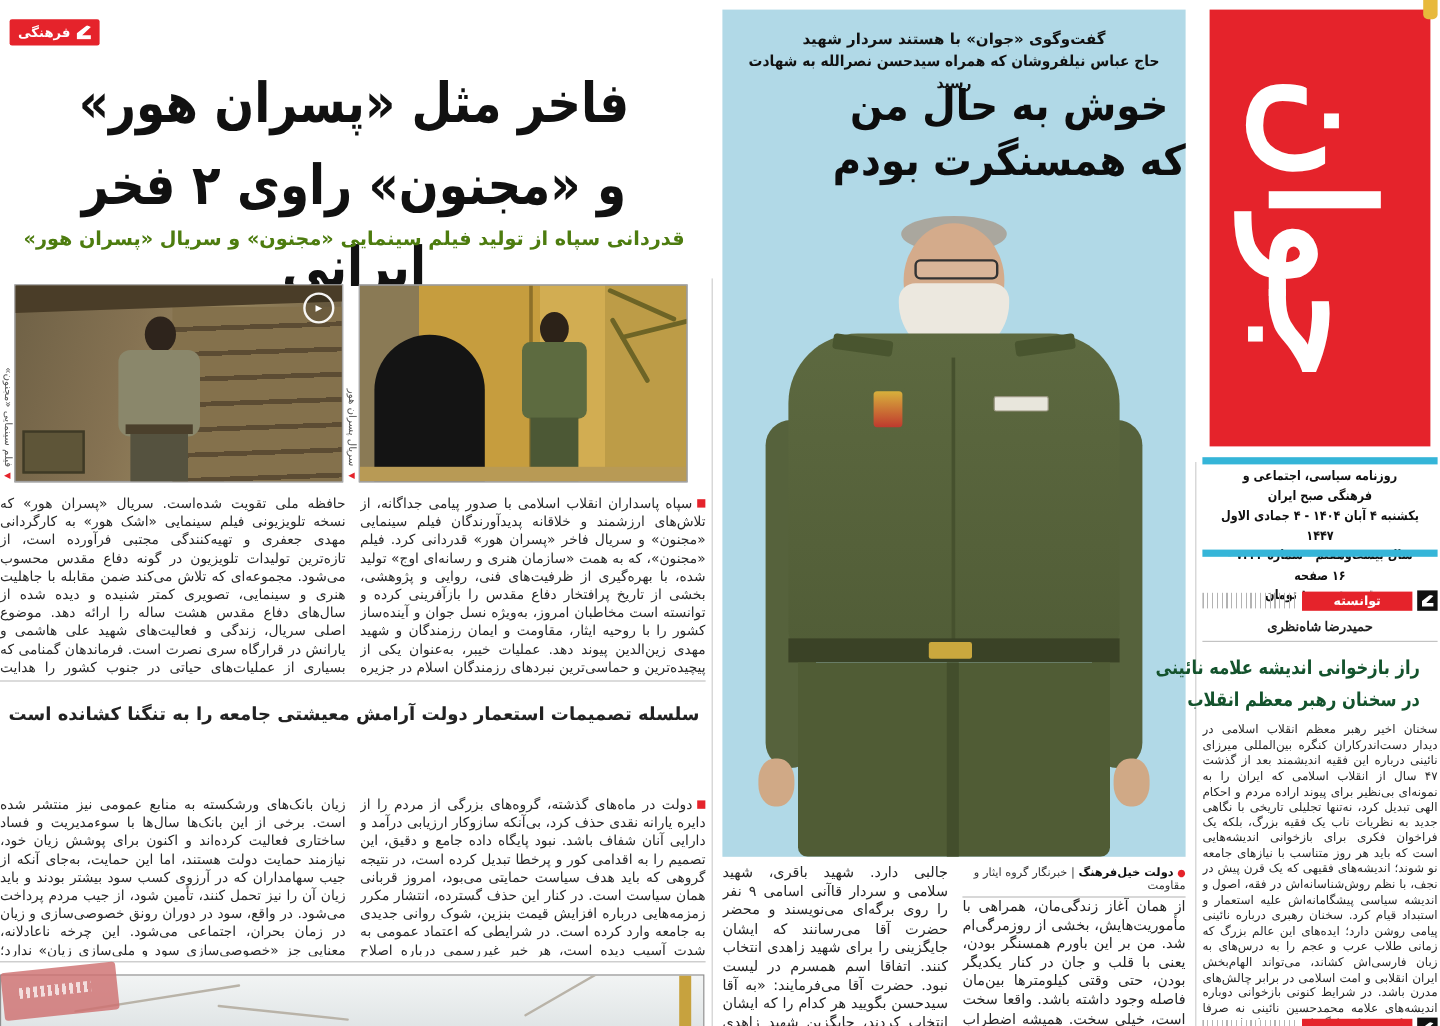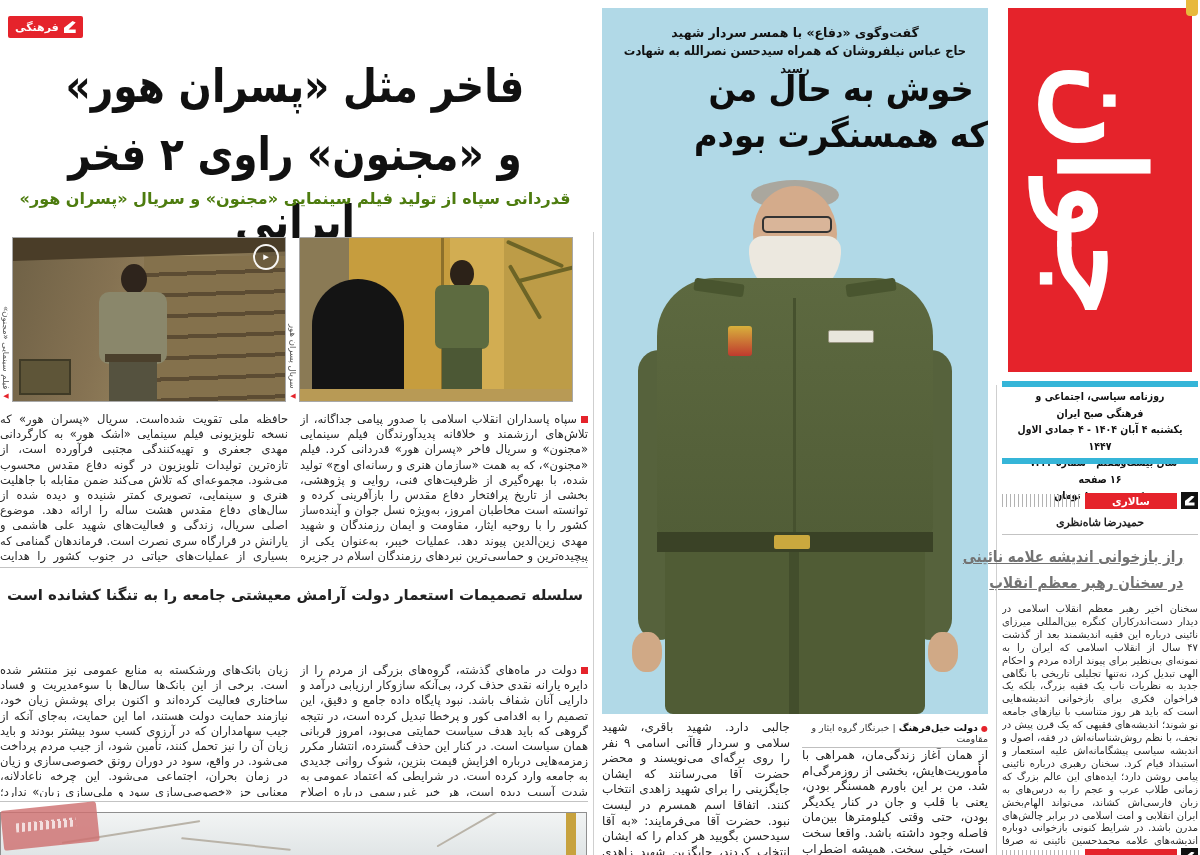--- a/index.html
+++ b/index.html
@@ -90,21 +90,21 @@
   .mh-info{left:1002px;top:389px;width:196px;text-align:center;font-size:11px;font-weight:bold;
            line-height:16.5px;color:#111;}
   .badge-row{left:1002px;width:196px;height:17px;display:flex;direction:rtl;align-items:center;gap:4px;}
   .badge-row .blk{width:17px;height:17px;background:#111;display:flex;align-items:center;justify-content:center;}
   .badge-row .blk .jv-mark{width:10px;height:10px;}
   .badge-row .red{width:92px;height:16px;background:#e5232b;color:#fff;font-size:10.5px;font-weight:bold;
                   text-align:center;line-height:16px;}
   .bars{flex:1;height:13px;background:repeating-linear-gradient(90deg,#b3b3b3 0 1px,transparent 1px 4px);}
   .mh-author{left:1002px;top:516px;width:196px;text-align:center;font-size:11px;font-weight:bold;color:#222;font-family:Liberation Serif, serif;}
   .ed-headline{left:1002px;top:544px;width:196px;text-align:center;font-size:16px;font-weight:bold;
-               line-height:26px;color:#737373;white-space:nowrap;text-decoration:underline;}
+               line-height:26px;color:#14532d;white-space:nowrap;}
   .ed-body{left:1002px;top:603px;width:196px;height:246px;font-size:10px;line-height:12.9px;
            text-align:justify;color:#2a2a2a;overflow:hidden;}
 
   
   .strip{left:0;top:812px;width:585px;height:43px;border:1px solid #8f8f8f;
          background:linear-gradient(180deg,#f2f4f4,#e0e5e6);overflow:hidden;}
   .strip .branch{position:absolute;background:#b9b3a8;height:2px;border-radius:2px;}
   .strip .pole{position:absolute;right:10px;top:0;width:10px;height:100%;background:#c7a23e;}
   .stamp{left:2px;top:806px;width:96px;height:40px;background:rgba(206,112,112,.82);
          transform:rotate(-6deg);border-radius:3px;}
@@ -185,21 +185,21 @@
     <div class="branch" style="left:180px;top:30px;width:110px;transform:rotate(6deg);"></div>
     <div class="branch" style="left:430px;top:10px;width:90px;transform:rotate(-30deg);"></div>
     <div class="pole"></div>
   </div>
   <div class="abs stamp"></div>
 
   <div class="abs vline" style="left:593px;top:232px;height:623px;"></div>
 
   <div class="abs blue-block"></div>
   <div class="abs ctr-kicker">
-    <div>گفت‌وگوی «دفاع» با همسر سردار شهید</div>
+    <div>گفت‌وگوی «جوان» با هستند سردار شهید</div>
     <div class="cx92">حاج عباس نیلفروشان که همراه سیدحسن نصرالله به شهادت رسید</div>
   </div>
   <div class="abs ctr-headline">
     <div class="cx92">خوش به حال من</div>
     <div class="cx92">که همسنگرت بودم</div>
   </div>
 
   <div class="abs cmdr">
     <div class="c-hair"></div>
     <div class="c-face"></div>
@@ -246,21 +246,21 @@
     <div>یکشنبه ۴ آبان ۱۴۰۴ - ۴ جمادی الاول ۱۴۴۷</div>
     <div>سال بیست‌وهفتم - شماره ۷۴۳۴ - ۱۶ صفحه</div>
     <div>قیمت: ۱۰۰۰۰ تومان</div>
   </div>
   <div class="abs cyanbar" style="top:458px;"></div>
 
   <div class="abs badge-row" style="top:492px;">
     <span class="blk">
         <span class="jv-mark"></span>
       </span>
-    <span class="red">سالاری</span>
+    <span class="red">توانسته</span>
     <span class="bars"></span>
   </div>
 
   <div class="abs mh-author">حمیدرضا شاه‌نظری</div>
   <div class="abs hairline" style="left:1002px;top:534px;width:196px;"></div>
 
   <div class="abs ed-headline">
     <div class="cx">راز بازخوانی اندیشه علامه نائینی</div>
     <div class="cx">در سخنان رهبر معظم انقلاب</div>
   </div>

